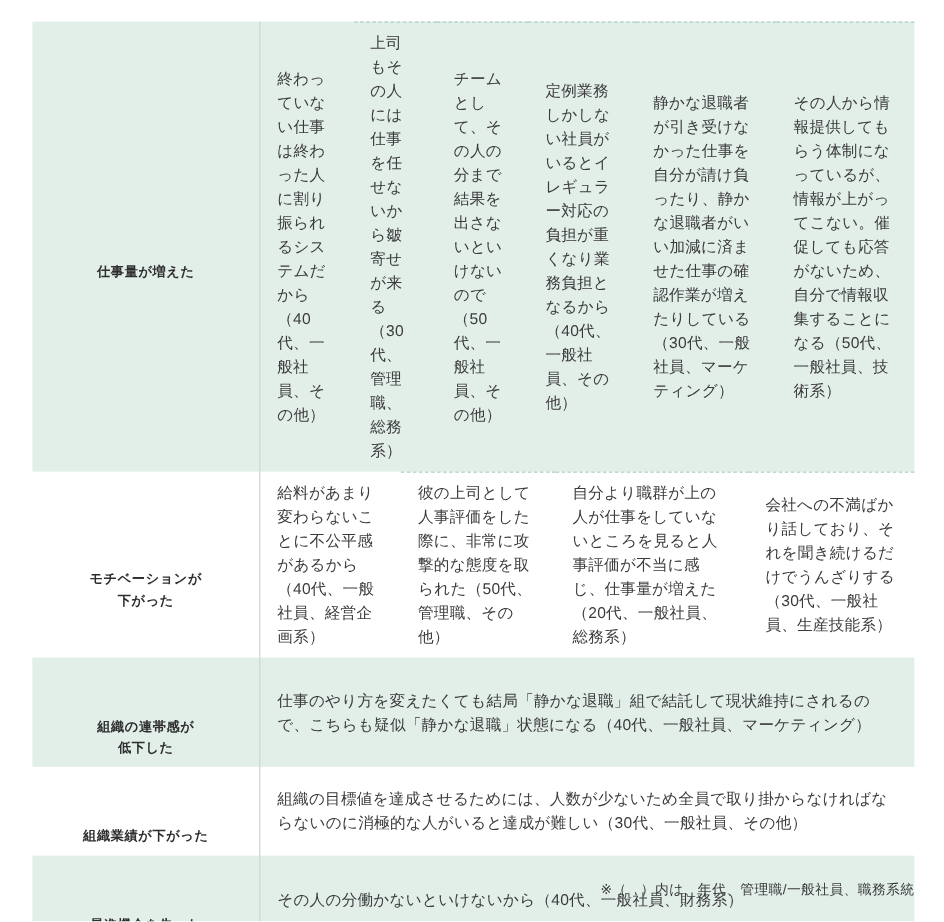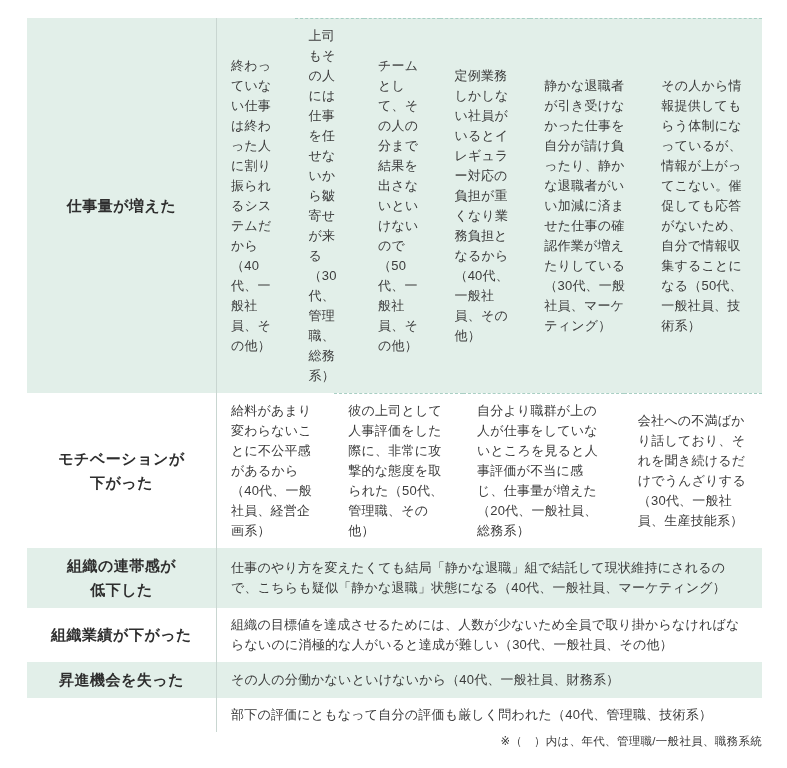--- a/index.html
+++ b/index.html
@@ -33,26 +33,27 @@
     width: 190px;
     display: flex;
     align-items: center;
     justify-content: center;
     border-right: 1px solid #c9d6d1;
     box-sizing: border-box;
     padding: 6px 8px;
   }
   .cat-label {
     font-weight: bold;
-    font-size: 15px;
+    font-size: 11px;
     color: #2e2e2e;
     text-align: center;
     line-height: 1.6;
     white-space: pre-line;
     letter-spacing: 0.5px;
+    margin-top: 44px;
   }
   .reasons {
     flex: 1 1 auto;
     display: flex;
     flex-direction: row;
   }
   .reason {
     display: flex;
     align-items: center;
     padding: 7px 16px 7px 14px;

